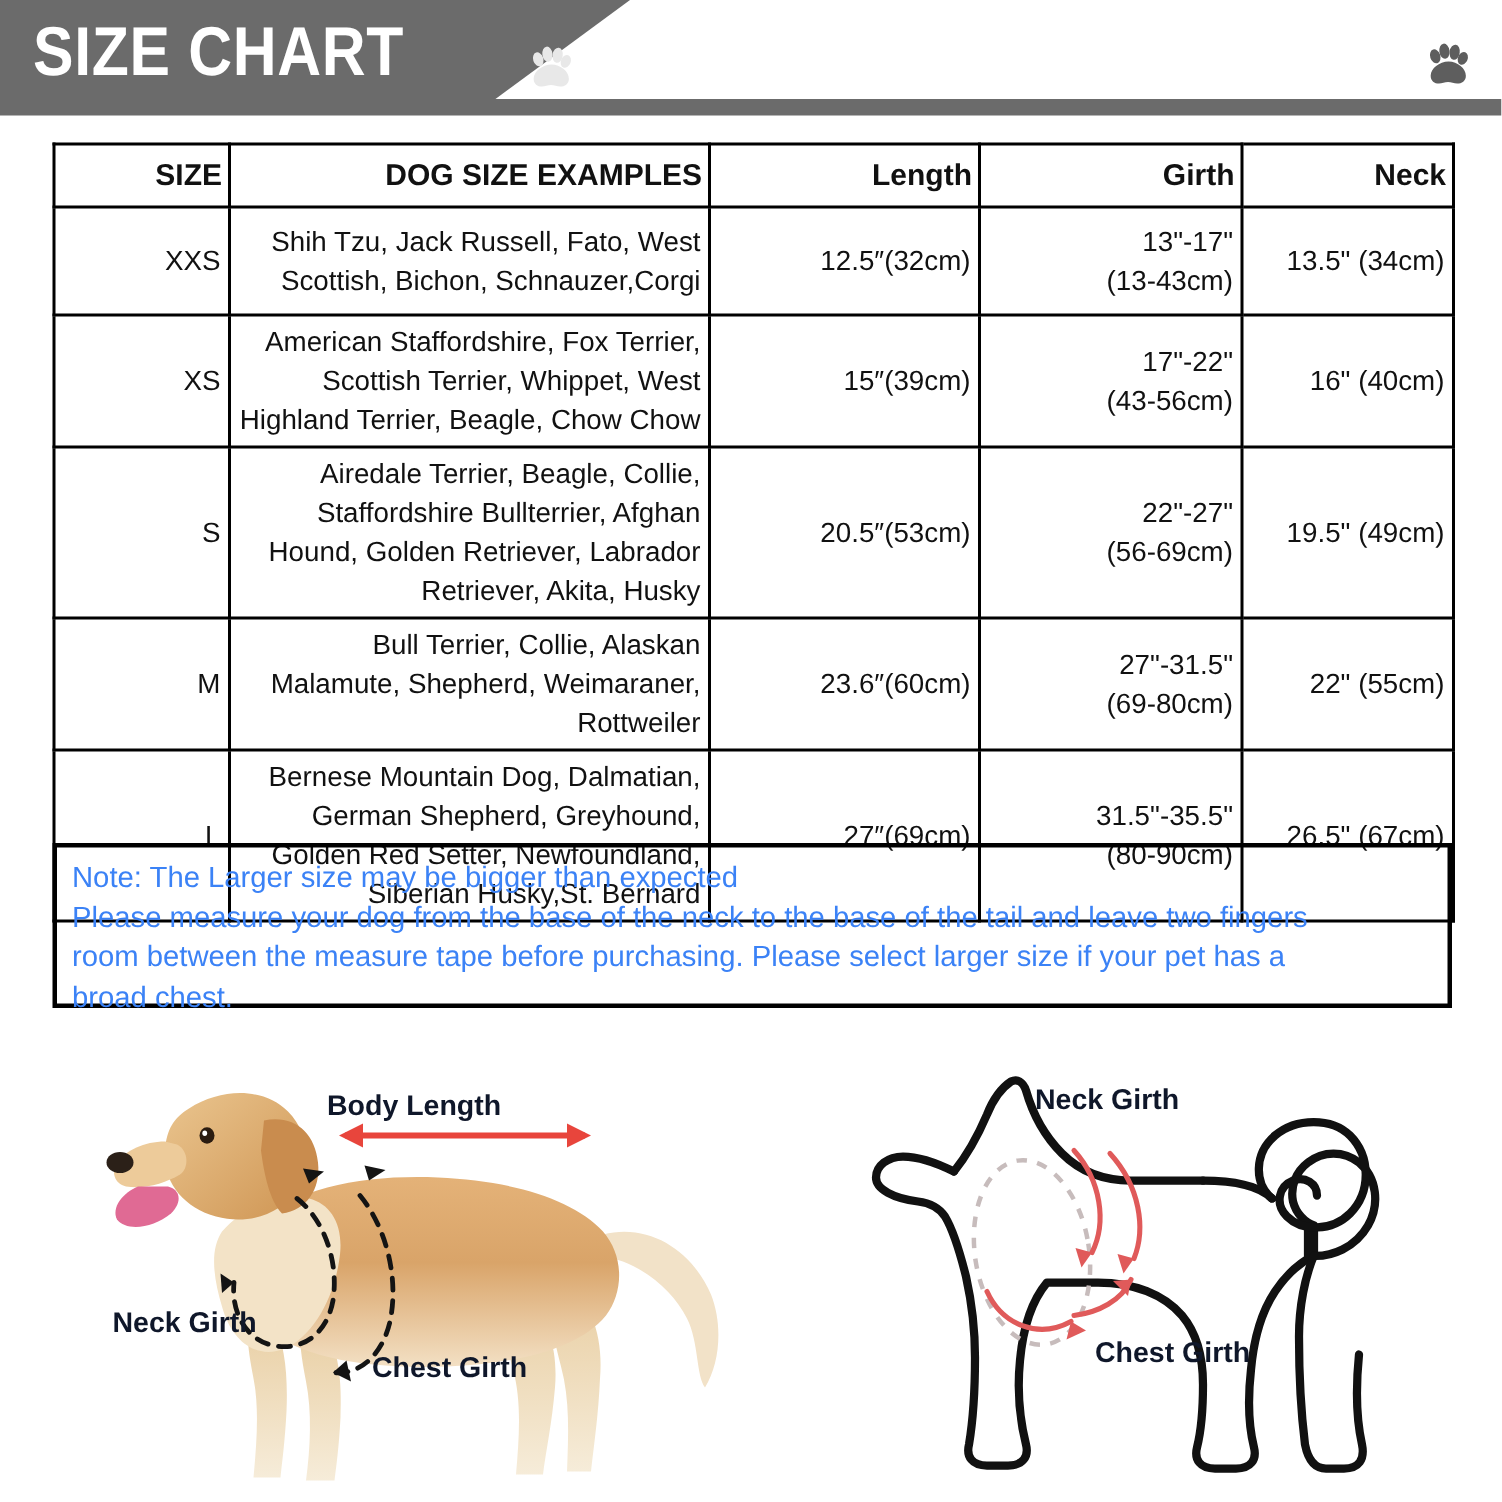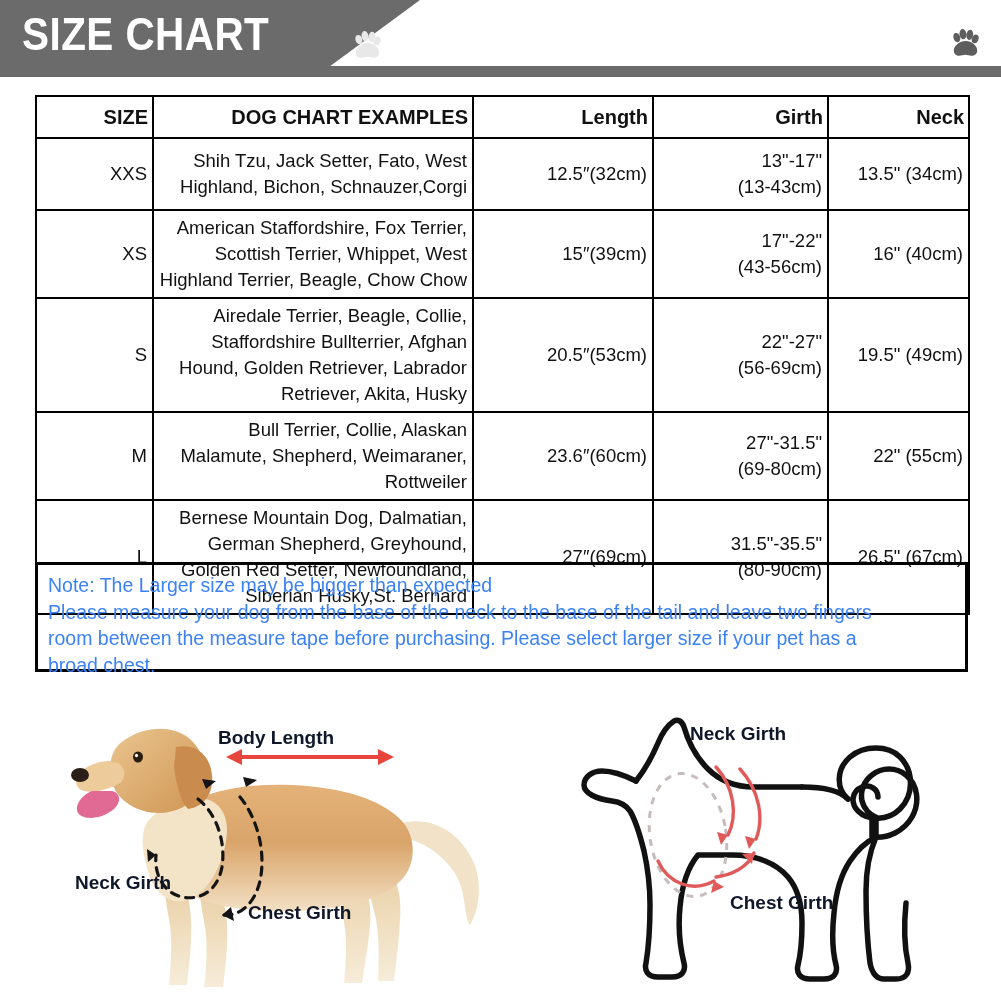--- a/index.html
+++ b/index.html
@@ -168,30 +168,30 @@
   <colgroup>
     <col class="col-size">
       <col class="col-breed">
       <col class="col-length">
       <col class="col-girth">
       <col class="col-neck">
   </colgroup>
   <thead>
     <tr>
       <th>SIZE</th>
-      <th>DOG CHART EXAMPLES</th>
+      <th>DOG SIZE EXAMPLES</th>
       <th>Length</th>
       <th>Girth</th>
       <th>Neck</th>
     </tr>
   </thead>
   <tbody>
     <tr class="r-xxs">
       <td class="cell-size">XXS</td>
-      <td class="cell-breed">Shih Tzu, Jack Setter, Fato, West Highland, Bichon, Schnauzer,Corgi</td>
+      <td class="cell-breed">Shih Tzu, Jack Russell, Fato, West Scottish, Bichon, Schnauzer,Corgi</td>
       <td class="cell-meas">12.5″(32cm)</td>
       <td class="cell-meas">13"-17"
 (13-43cm)</td>
       <td class="cell-meas">13.5" (34cm)</td>
     </tr>
     <tr class="r-xs">
       <td class="cell-size">XS</td>
       <td class="cell-breed">American Staffordshire, Fox Terrier, Scottish Terrier, Whippet, West Highland Terrier, Beagle, Chow Chow</td>
       <td class="cell-meas">15″(39cm)</td>
       <td class="cell-meas">17"-22"

